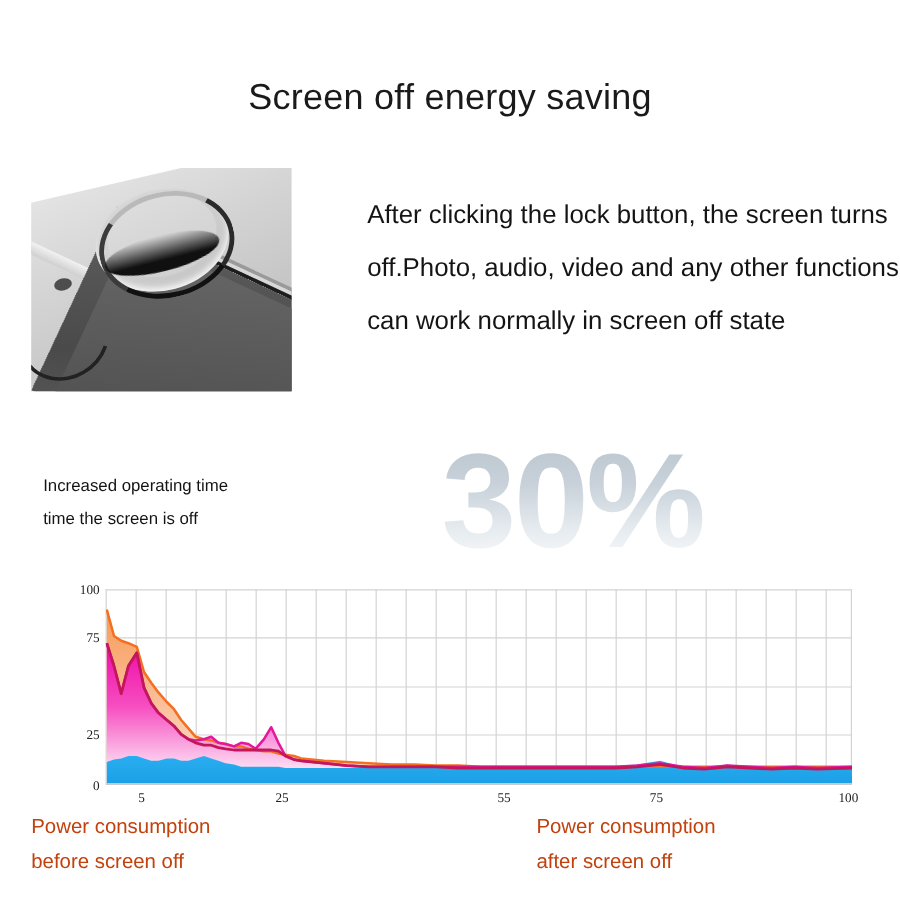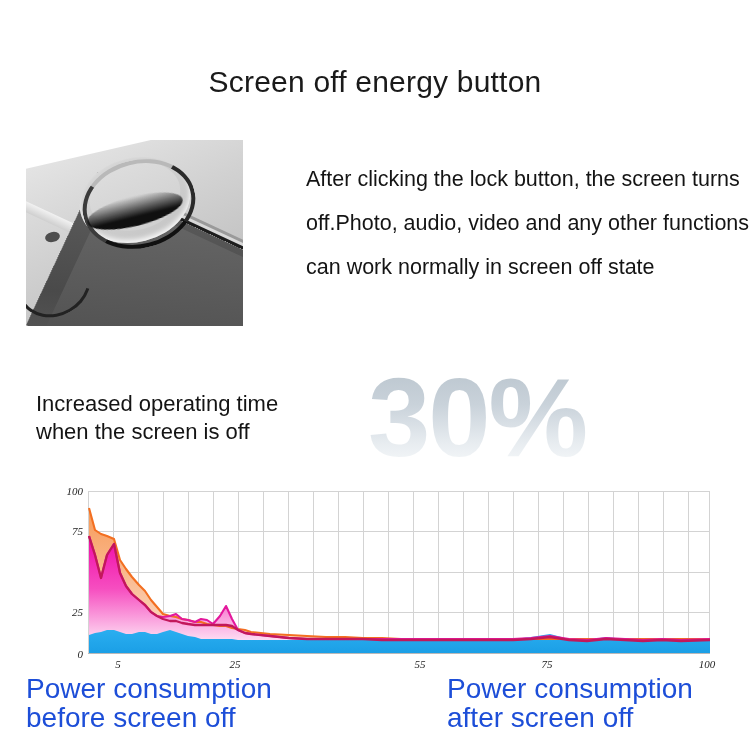--- a/index.html
+++ b/index.html
@@ -157,21 +157,21 @@
     color: #141414;
     margin-left: 40px;
   }
 
   
   #chart-heading {
     position: absolute;
     left: 36px;
     top: 390px;
     width: 340px;
-    font-size: 22px;
+    font-size: 14px;
     line-height: 28px;
     color: #141414;
     z-index: 3;
   }
 
   
   #watermark {
     position: absolute;
     left: 368px;
     top: 362px;
@@ -188,65 +188,64 @@
   }
 
   
   #chart {
     position: absolute;
     left: 50px;
     top: 483px;
     width: 700px;
     height: 190px;
     z-index: 2;
-    font-style: italic;
   }
   #chart svg { display: block; }
 
   .ytick, .xtick {
     font-family: "Liberation Serif", serif;
     font-size: 11px;
     fill: #222222;
   }
 
   
   .caption {
     position: absolute;
-    font-size: 28px;
+    font-size: 17px;
     line-height: 29px;
-    color: #1d4ed8;
+    color: #c2410c;
   }
   #caption-before { left: 26px; top: 674px; width: 300px; }
   #caption-after  { left: 447px; top: 674px; width: 300px; }
 </style>
 </head>
 <body>
 
-<h1 id="page-title">Screen off energy button</h1>
+<h1 id="page-title">Screen off energy saving</h1>
 
 <div id="product-photo" aria-label="lock-button-closeup">
   <div class="dev-body"></div>
   <div class="dev-edge-hi"></div>
   <div class="dev-bezel"></div>
   <div class="dev-screen-dark"></div>
   <div class="home-btn-outer"></div>
   <div class="home-btn-inner"></div>
   <div class="home-btn-ring"></div>
   <div class="home-btn-shadow"></div>
   <div class="mic-dot"></div>
   <div class="arc-mark"></div>
 </div>
 
 <p id="feature-description">After clicking the lock button, the screen turns off.Photo, audio, video and any other functions can work normally in screen off state</p>
 
 <div id="watermark">30%</div>
 
 <div id="chart-heading">
   <span>Increased operating time</span><br>
-  <span>when the screen is off</span>
+  <span>time the screen is off</span>
 </div>
 
 <div id="chart">
   <svg width="700" height="190" viewBox="0 0 700 190">
     <defs>
       <linearGradient id="gradOrange" x1="0" y1="0" x2="0" y2="1">
         <stop offset="0%" stop-color="#f79a57" stop-opacity="1"></stop>
         <stop offset="55%" stop-color="#fac09a" stop-opacity="1"></stop>
         <stop offset="100%" stop-color="#fde4d2" stop-opacity="1"></stop>
       </linearGradient>

